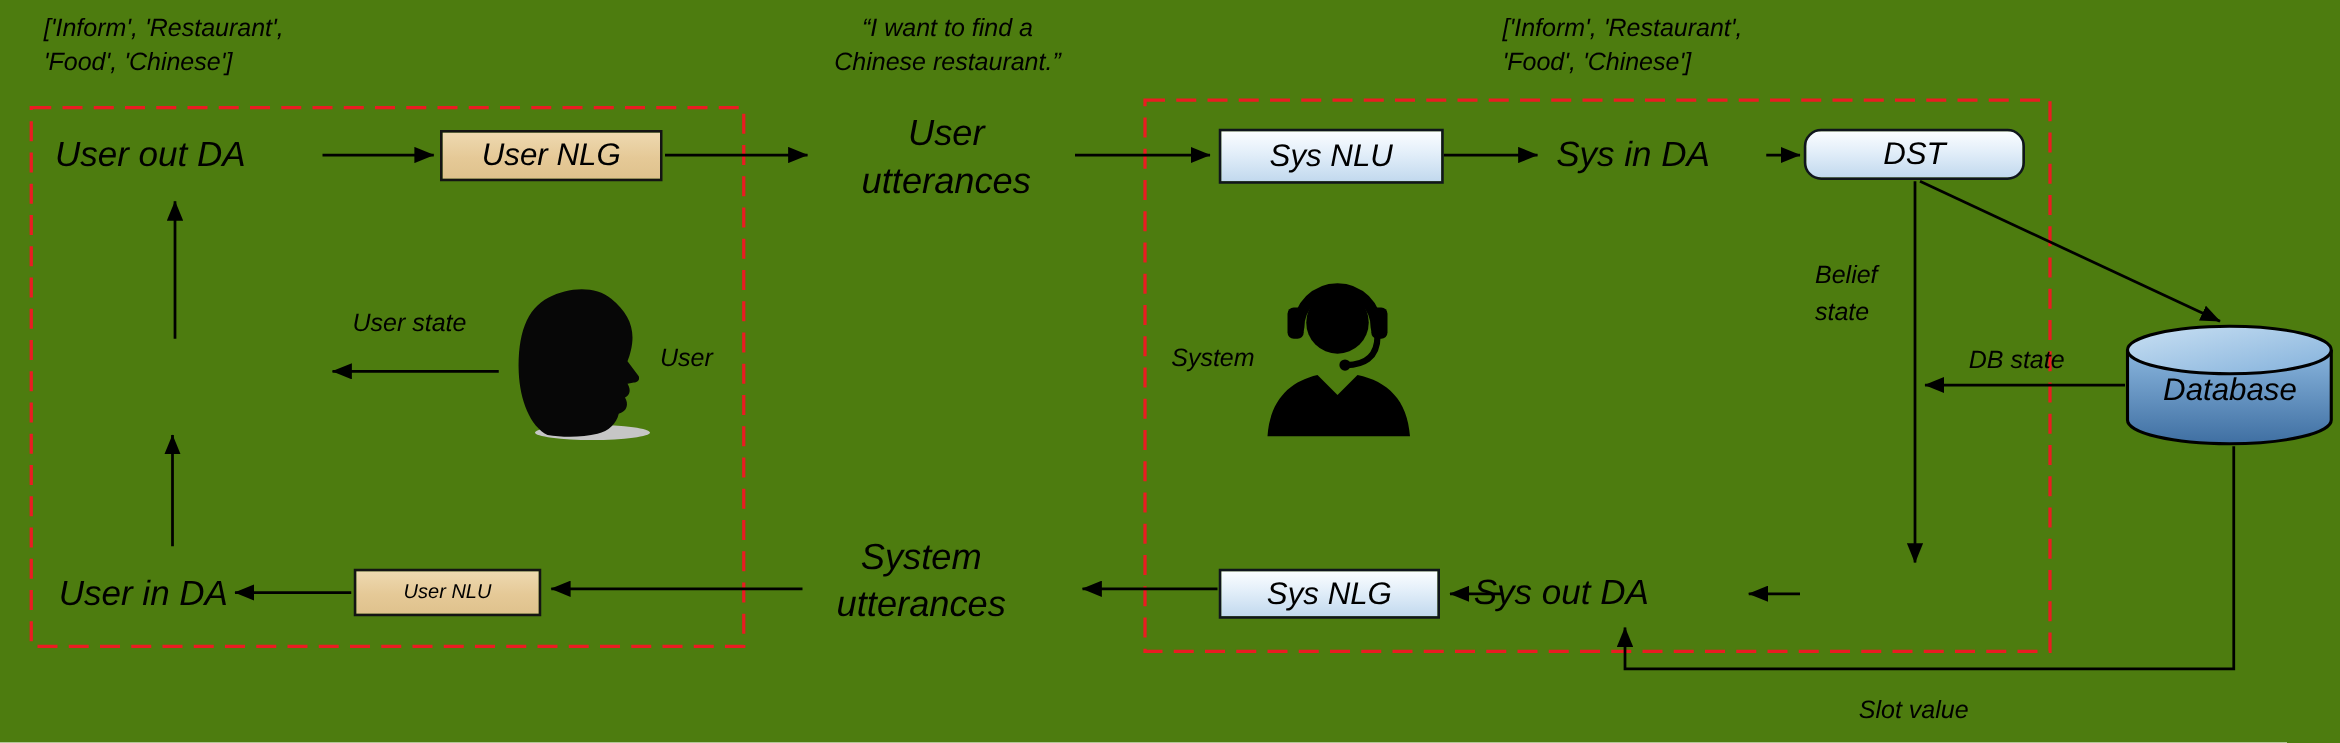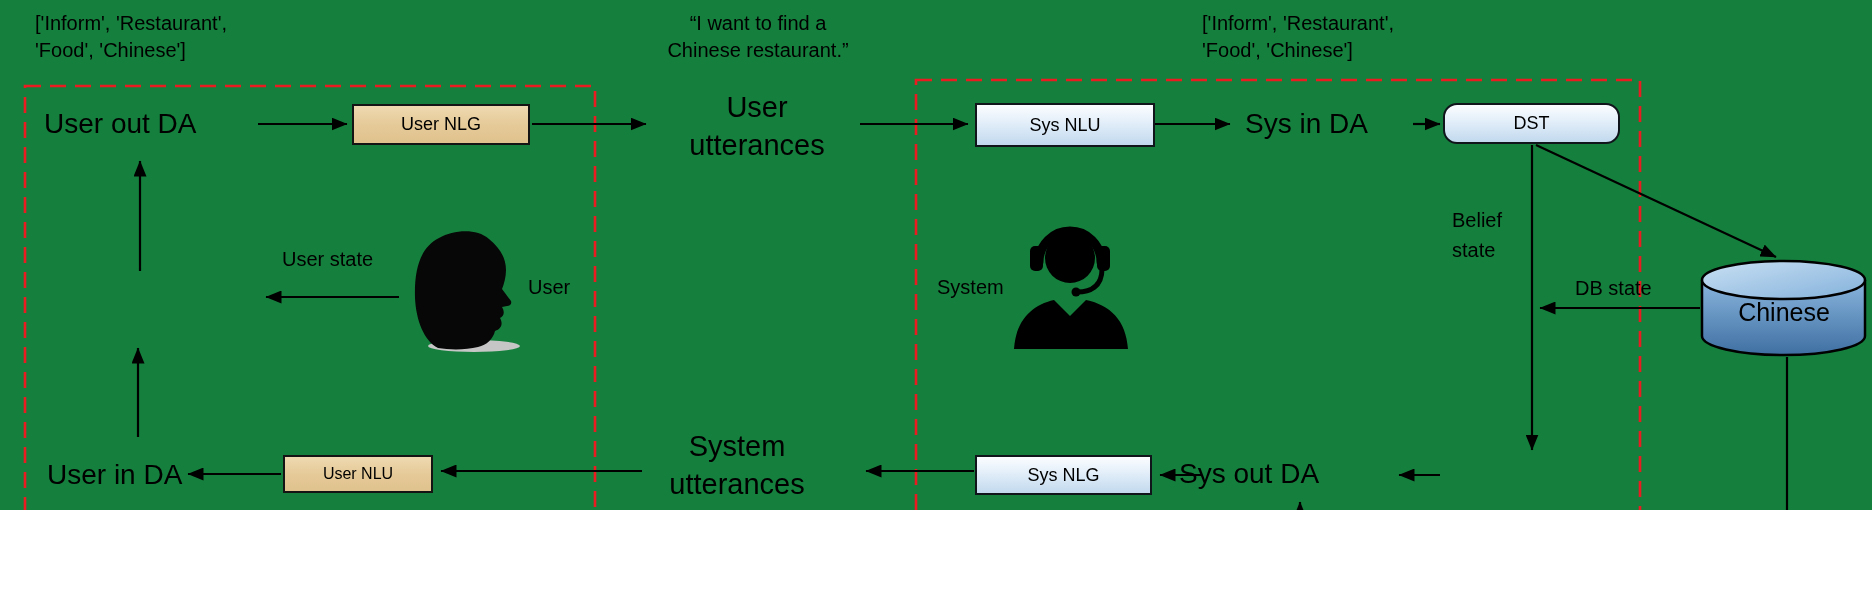--- a/index.html
+++ b/index.html
@@ -1,28 +1,28 @@
 <!DOCTYPE html>
 <html><head>
 <meta charset="utf-8">
 <style>
   html,body{margin:0;padding:0;background:#ffffff;}
   #canvas{
-    position:relative;width:1872px;height:510px;background:#15803d;
-    font-family:"Liberation Sans",sans-serif;color:#000;overflow:hidden;
+    position:relative;width:1872px;height:594px;background:#4d7c0f;
+    font-family:"Liberation Sans",sans-serif;color:#000;overflow:hidden;font-style:italic;
   }
   #lines{position:absolute;left:0;top:0;z-index:1;}
   .txt{position:absolute;z-index:3;white-space:nowrap;}
   .ml{white-space:pre-line;}
   .small{font-size:20px;line-height:27px;}
   .big{font-size:28px;line-height:34px;}
   .utt{font-size:29px;line-height:38px;text-align:center;}
   .box{
     position:absolute;z-index:2;display:flex;align-items:center;justify-content:center;
-    font-size:18px;box-sizing:border-box;
+    font-size:25px;box-sizing:border-box;
   }
   .tan{
     background:linear-gradient(180deg,#eed9b0 0%,#e5c997 55%,#dfc28d 100%);
     border:2.2px solid #141414;
   }
   .blue{
     background:linear-gradient(180deg,#fbfdff 0%,#e2eef9 45%,#c2d9ee 100%);
     border:2.2px solid #10151c;
   }
   .dbtext{position:absolute;z-index:3;font-size:25px;text-align:center;}
@@ -128,20 +128,20 @@
     <span>Sys NLU</span>
   </div>
   <div class="txt big" style="left:1245px;top:107px;">Sys in DA</div>
   <div class="box blue" style="left:1443px;top:103px;width:177px;height:41px;border-radius:14px;">
     <span>DST</span>
   </div>
   <div class="txt small ml" style="left:1452px;top:205px;line-height:30px;">Belief
 state</div>
   <div class="txt small" style="left:937px;top:274px;">System</div>
   <div class="txt small" style="left:1575px;top:275px;">DB state</div>
-  <div class="dbtext" style="left:1705px;top:298px;width:158px;">Chinese</div>
+  <div class="dbtext" style="left:1705px;top:298px;width:158px;">Database</div>
   <div class="txt big" style="left:1179px;top:457px;">Sys out DA</div>
   <div class="box blue" style="left:975px;top:455px;width:177px;height:40px;">
     <span>Sys NLG</span>
   </div>
   <div class="txt small" style="left:1487px;top:555px;">Slot value</div>
 
 </div>
 
 </body></html>

